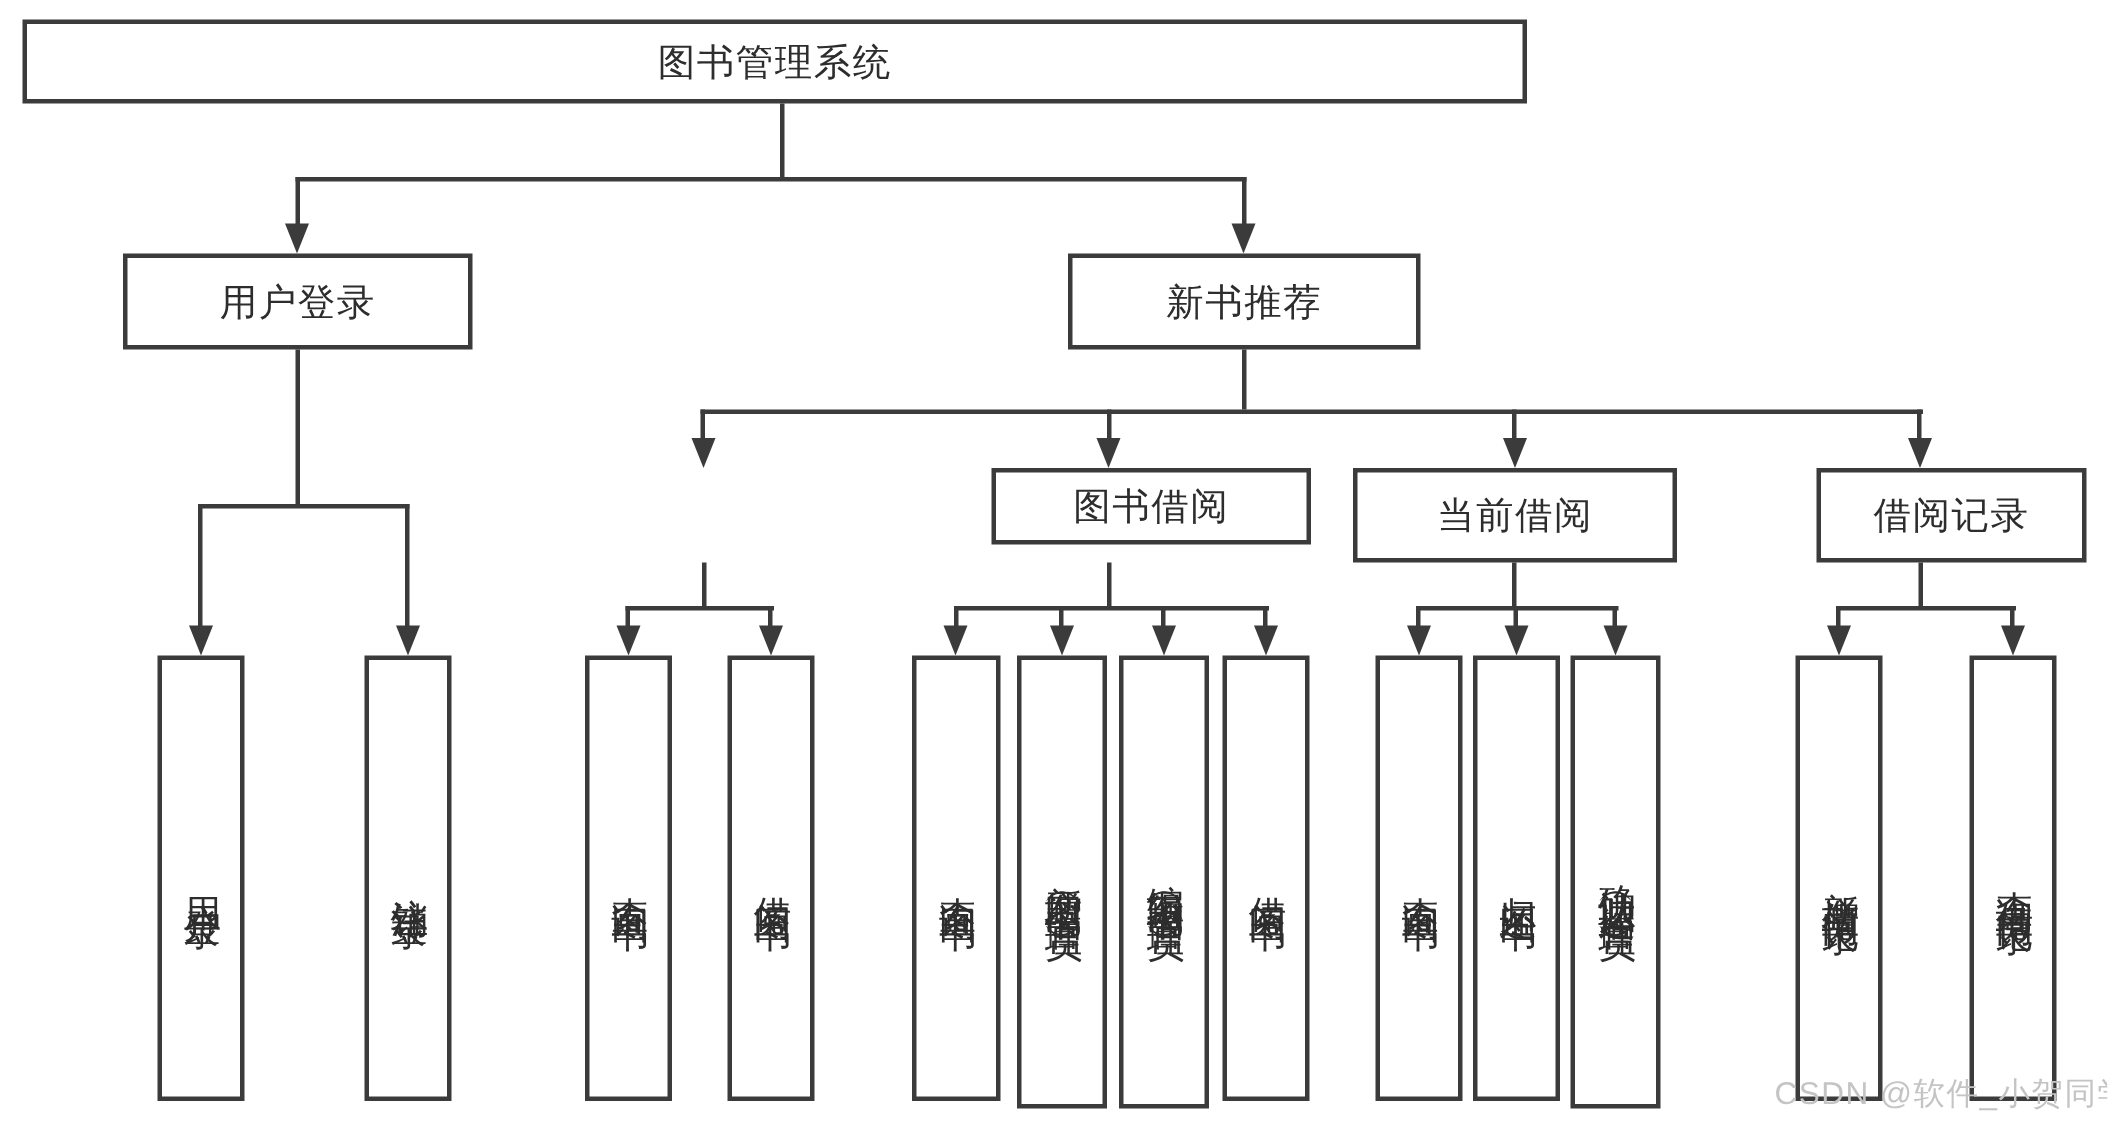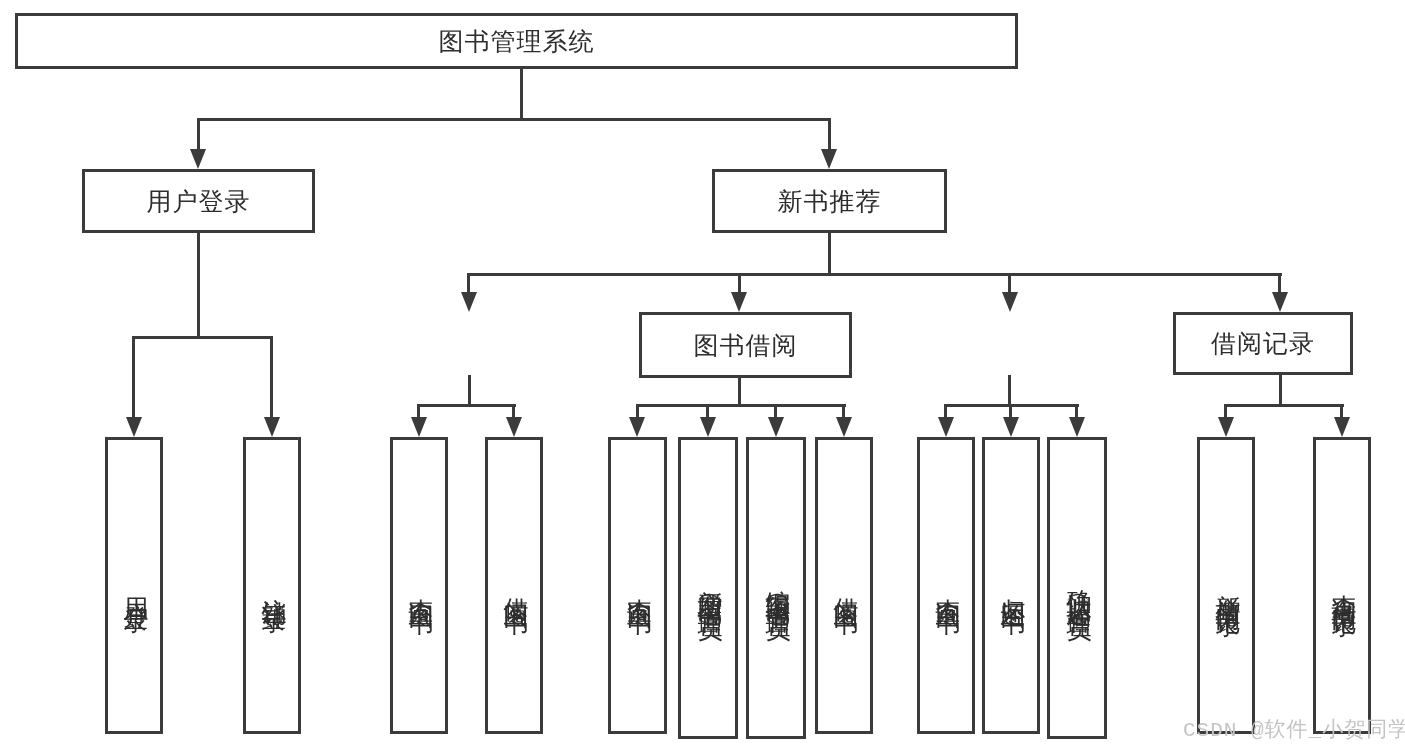--- a/index.html
+++ b/index.html
@@ -1,18 +1,18 @@
 <!DOCTYPE html>
 <html><head>
 <meta charset="utf-8">
 <style>
   html,body{margin:0;padding:0;background:#ffffff;}
   .canvas{
     position:relative;width:1405px;height:747px;background:#ffffff;overflow:hidden;
-    font-family:Liberation Mono, monospace;color:#2d2d2d;
+    font-family:Liberation Sans, sans-serif;color:#2d2d2d;
   }
   .hbox{
     position:absolute;background:#ffffff;border:3px solid #3b3b3b;box-sizing:border-box;
     display:flex;align-items:center;justify-content:center;
   }
   .hbox span{font-size:25px;color:#2d2d2d;letter-spacing:1px;white-space:nowrap;}
   .vbox{
     position:absolute;top:437px;height:297px;width:58px;background:#ffffff;
     border:3px solid #3b3b3b;box-sizing:border-box;
     display:flex;align-items:center;justify-content:center;
@@ -41,24 +41,27 @@
     <span>图书管理系统</span>
   </div>
 
   <div class="hbox" style="left:82px;top:169px;width:233px;height:64px">
     <span>用户登录</span>
   </div>
   <div class="hbox" style="left:712px;top:169px;width:235px;height:64px">
     <span>新书推荐</span>
   </div>
 
-  <div class="hbox" style="left:639px;top:312px;width:213px;height:66px">
+  <div class="hbox" style="left:661px;top:312px;width:213px;height:51px">
     <span>图书借阅</span>
   </div>
-  <div class="hbox" style="left:1173px;top:312px;width:180px;height:63px">
+  <div class="hbox" style="left:902px;top:312px;width:216px;height:63px">
+    <span>当前借阅</span>
+  </div>
+  <div class="hbox" style="left:1211px;top:312px;width:180px;height:63px">
     <span>借阅记录</span>
   </div>
 
   <div class="vbox" style="left:105px">
     <span>用户登录</span>
   </div>
   <div class="vbox" style="left:243px">
     <span>注销登录</span>
   </div>
 

